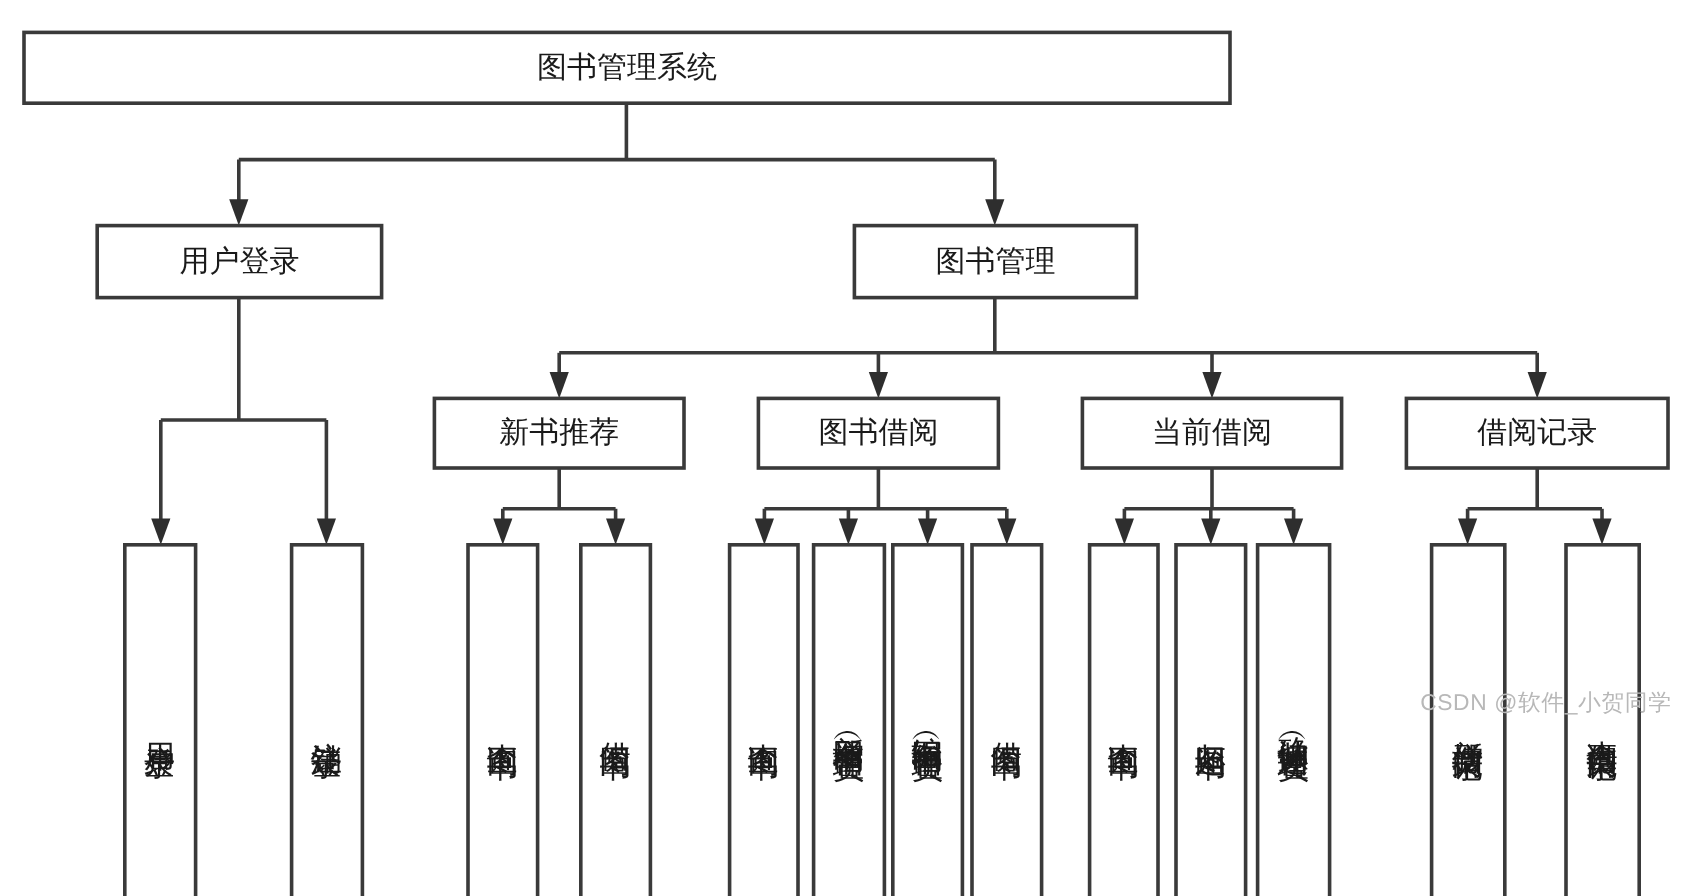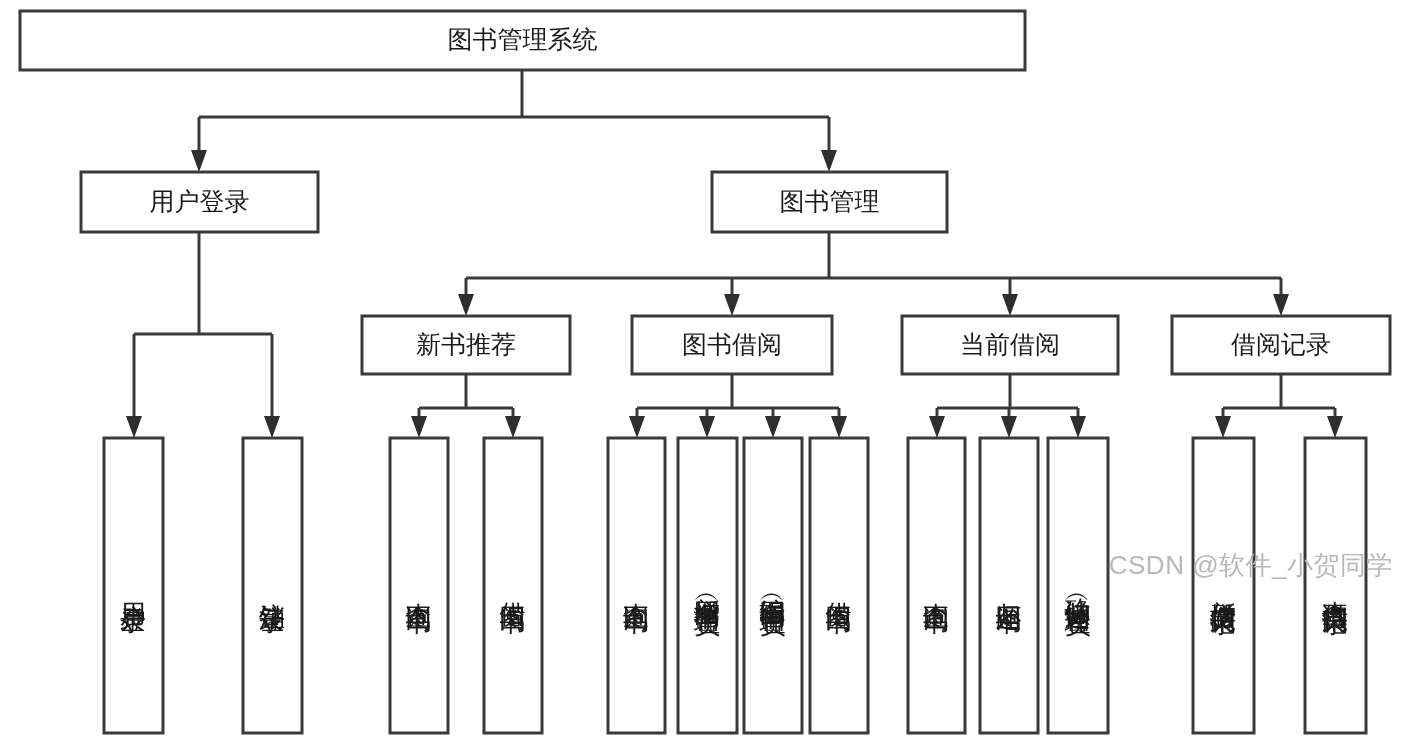--- a/index.html
+++ b/index.html
@@ -10,21 +10,21 @@
   body {
     width: 1405px;
     height: 747px;
     font-family: "Liberation Sans", "DejaVu Sans", sans-serif;
     overflow: hidden;
     position: relative;
   }
   #diagram-root {
     position: absolute;
     left: 0;
-    top: 0;
+    top: 16px;
     width: 1405px;
     height: 589px;
   }
   svg.tree {
     display: block;
     width: 1405px;
     height: 747px;
   }
   .node-box {
     fill: #ffffff;
@@ -70,21 +70,21 @@
     line-height: 1.08;
     letter-spacing: 2px;
     color: #1a1a1a;
     white-space: nowrap;
   }
   .watermark {
     position: absolute;
     right: 12px;
     bottom: 6px;
     font-family: "Liberation Sans", "DejaVu Sans", sans-serif;
-    font-size: 26px;
+    font-size: 19px;
     color: #b8b8b8;
     letter-spacing: 0.5px;
     white-space: nowrap;
   }
 </style>
 </head>
 <body>
 
 <div id="diagram-root">
   <svg class="tree" viewBox="0 0 1405 747" xmlns="http://www.w3.org/2000/svg">

